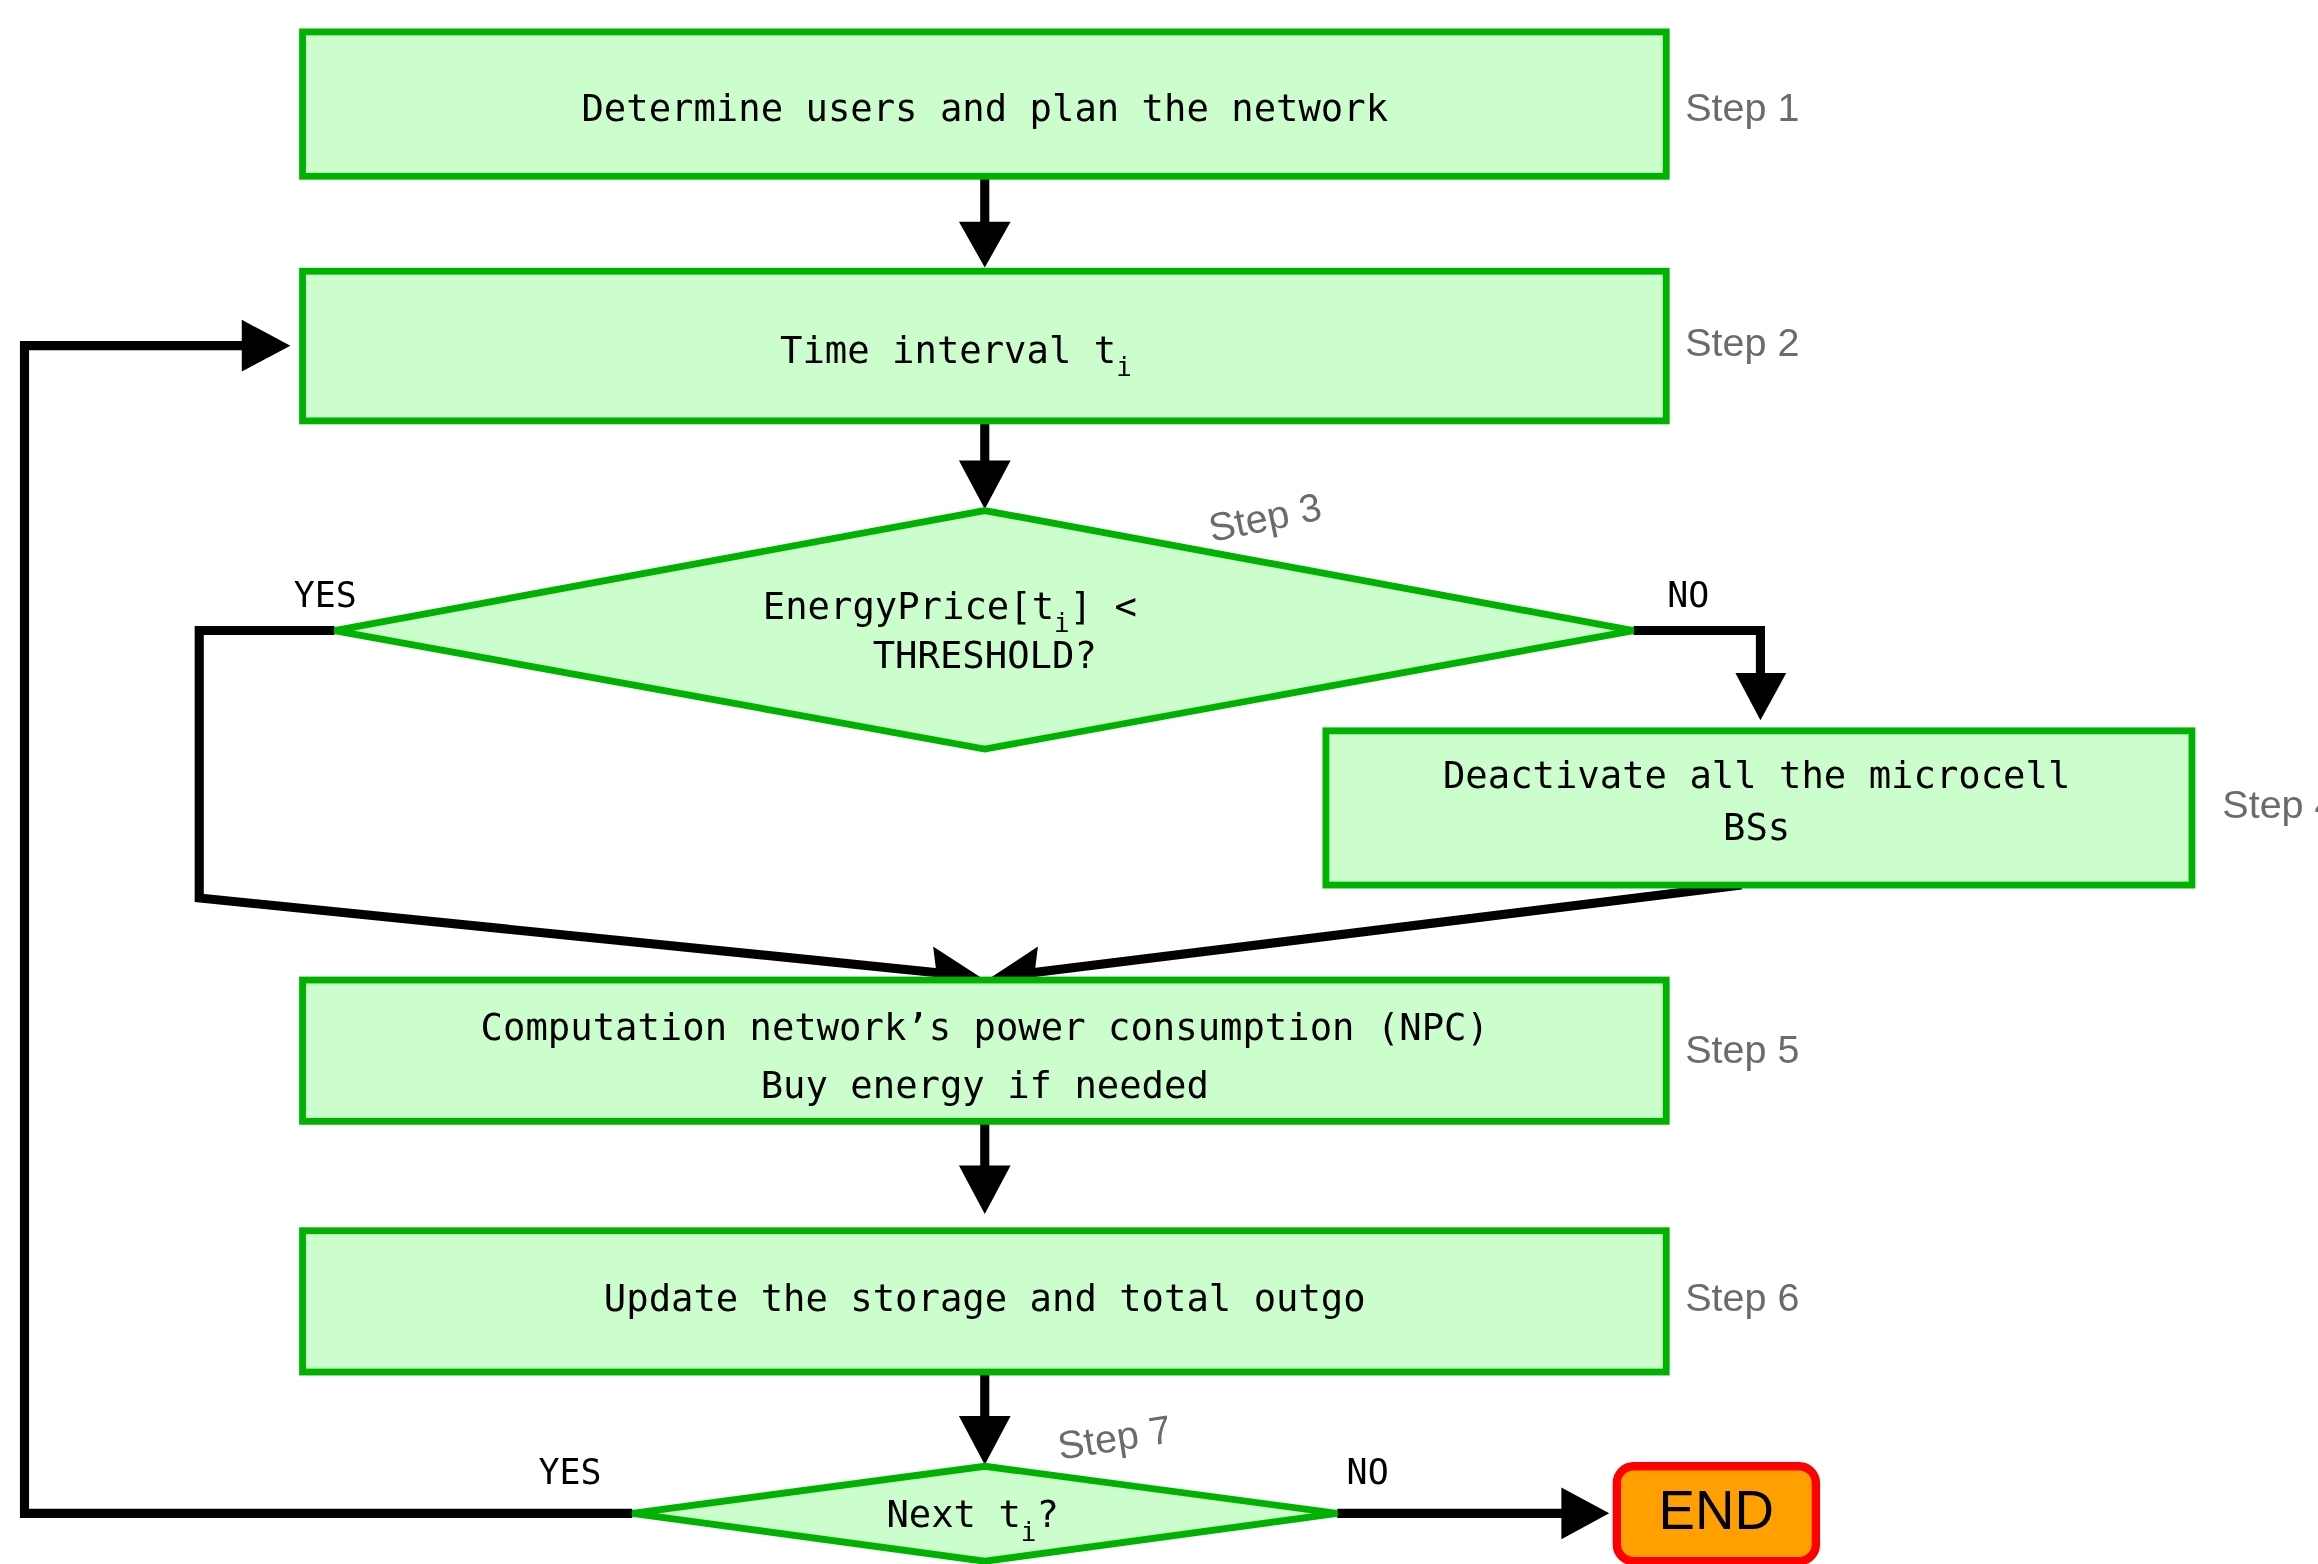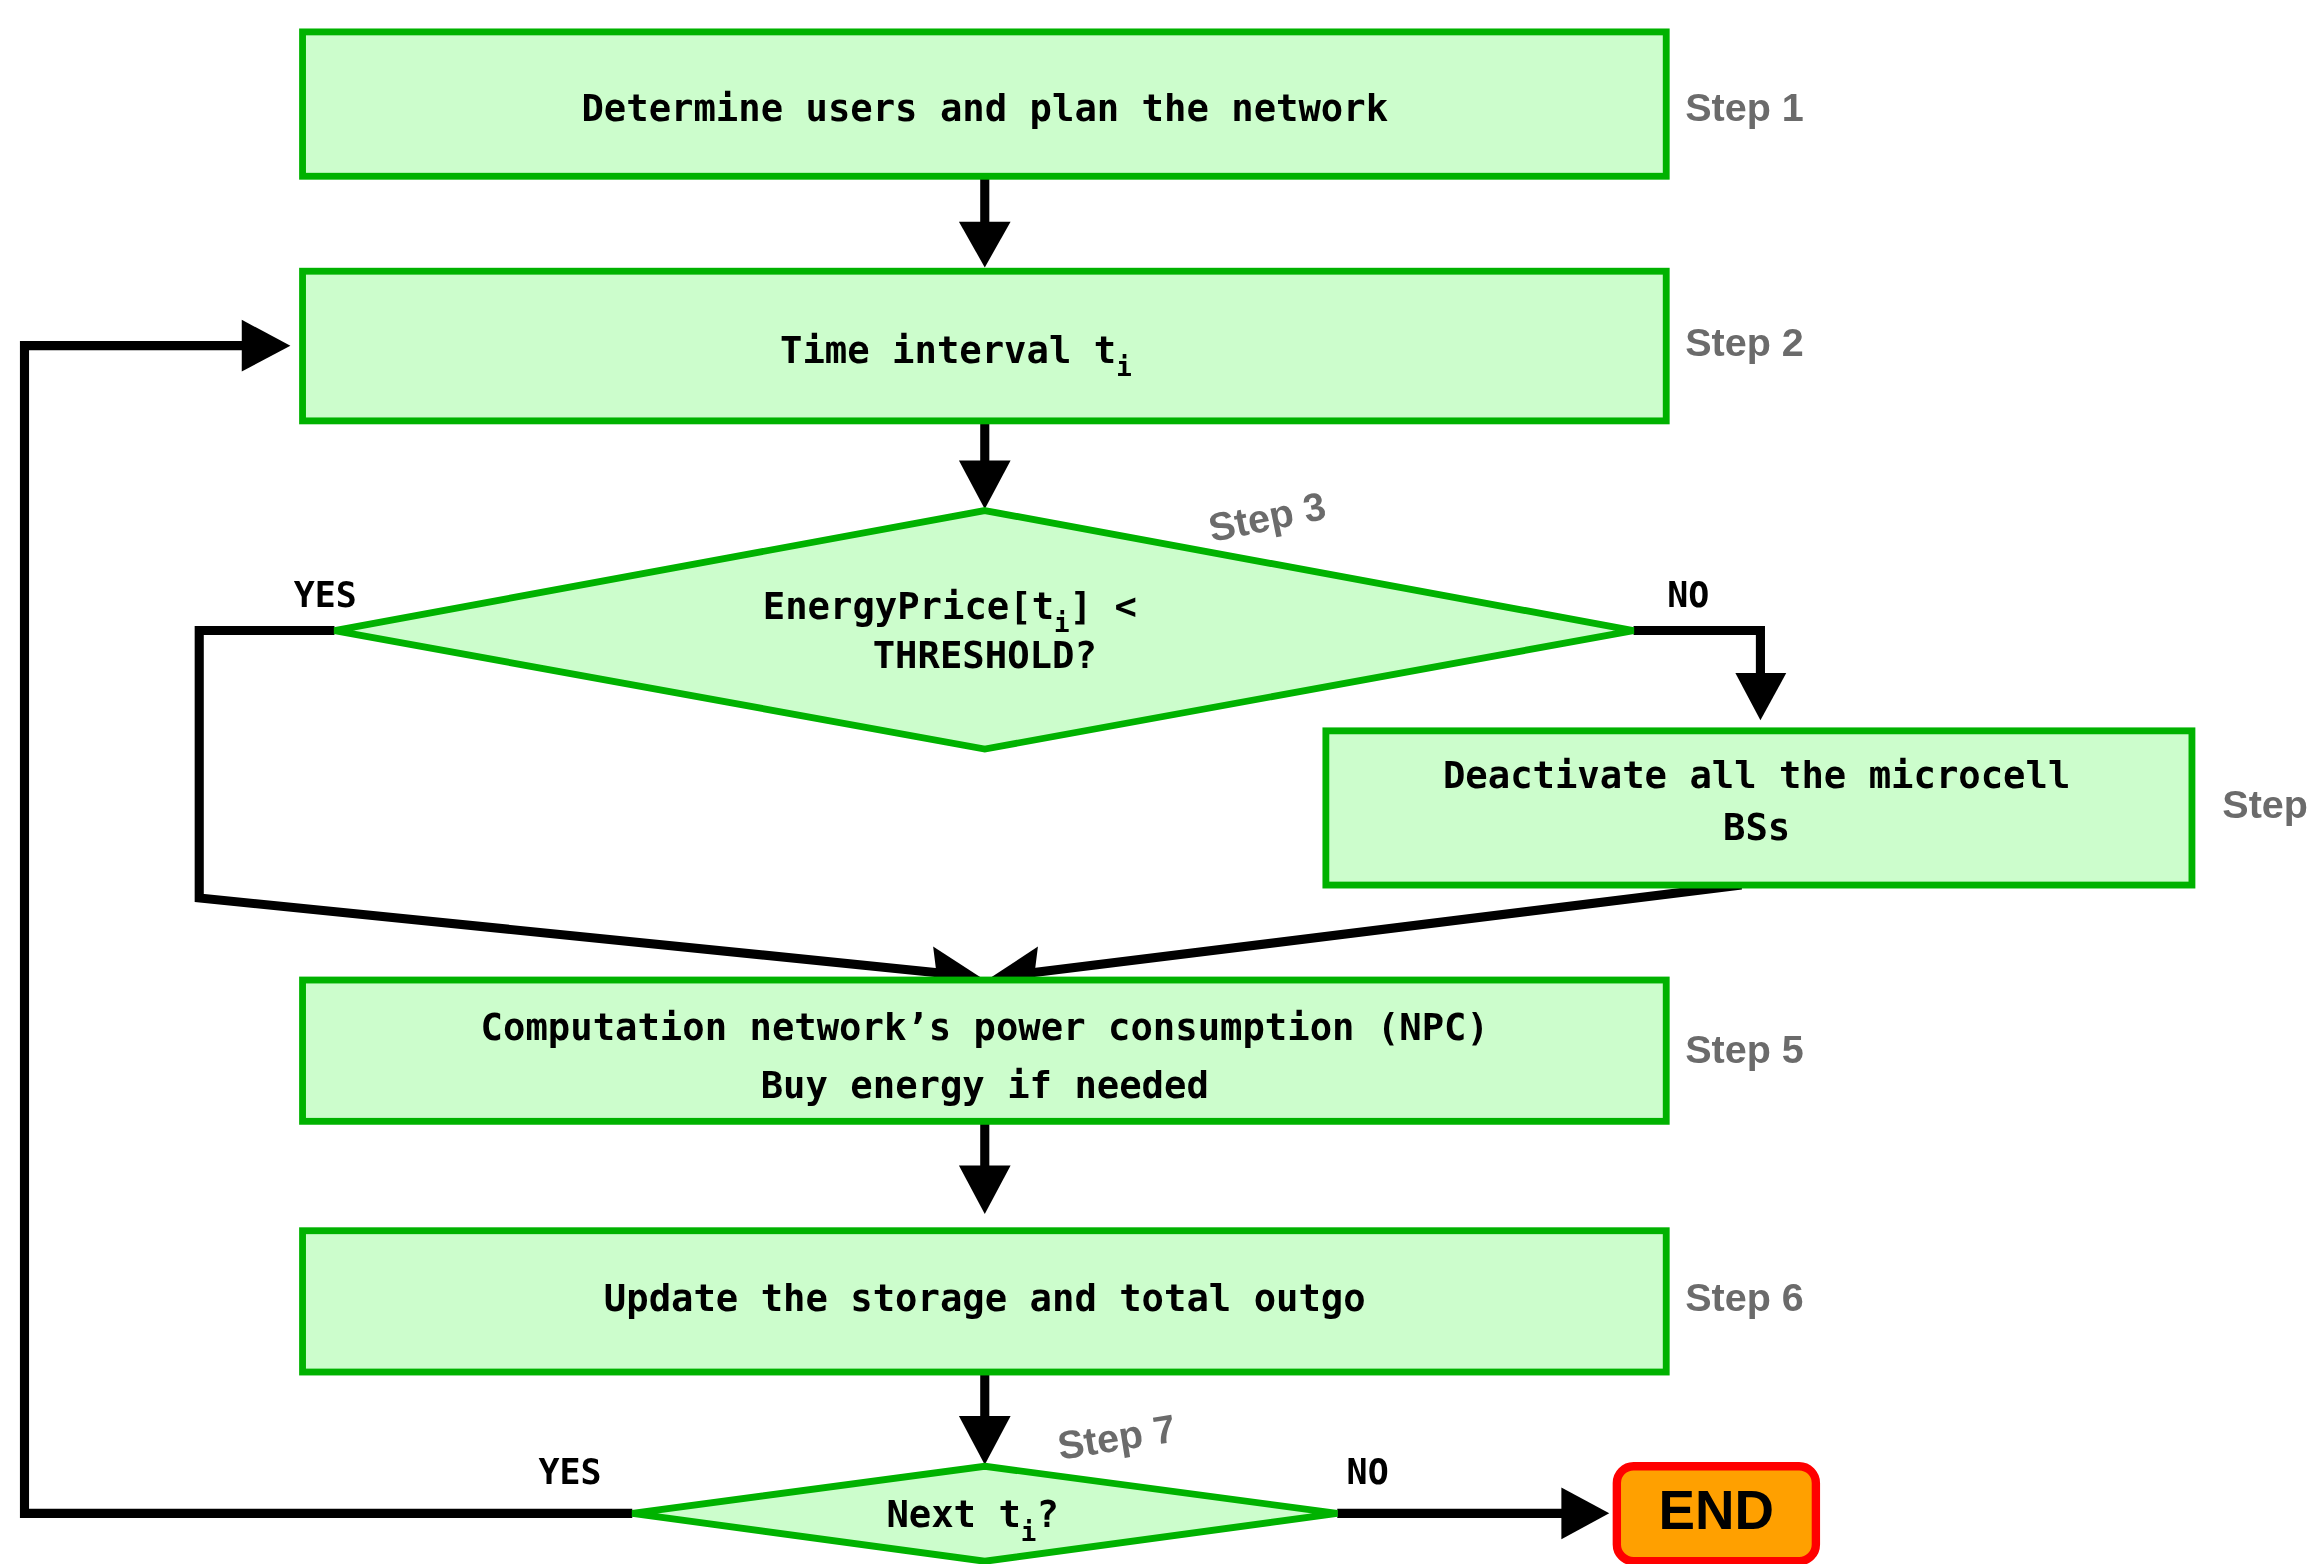--- a/index.html
+++ b/index.html
@@ -11,21 +11,20 @@
     width: 2319px;
     height: 1565px;
     overflow: hidden;
     font-family: "Liberation Sans", sans-serif;
   }
   #flow-root {
     position: relative;
     width: 2319px;
     height: 1267px;
     background: #ffffff;
-    font-weight: bold;
   }
   svg#flow-svg {
     position: absolute;
     top: 0;
     left: 0;
     width: 2319px;
     height: 1565px;
     display: block;
   }
   .node-fill { fill: #ccfdcc; }

